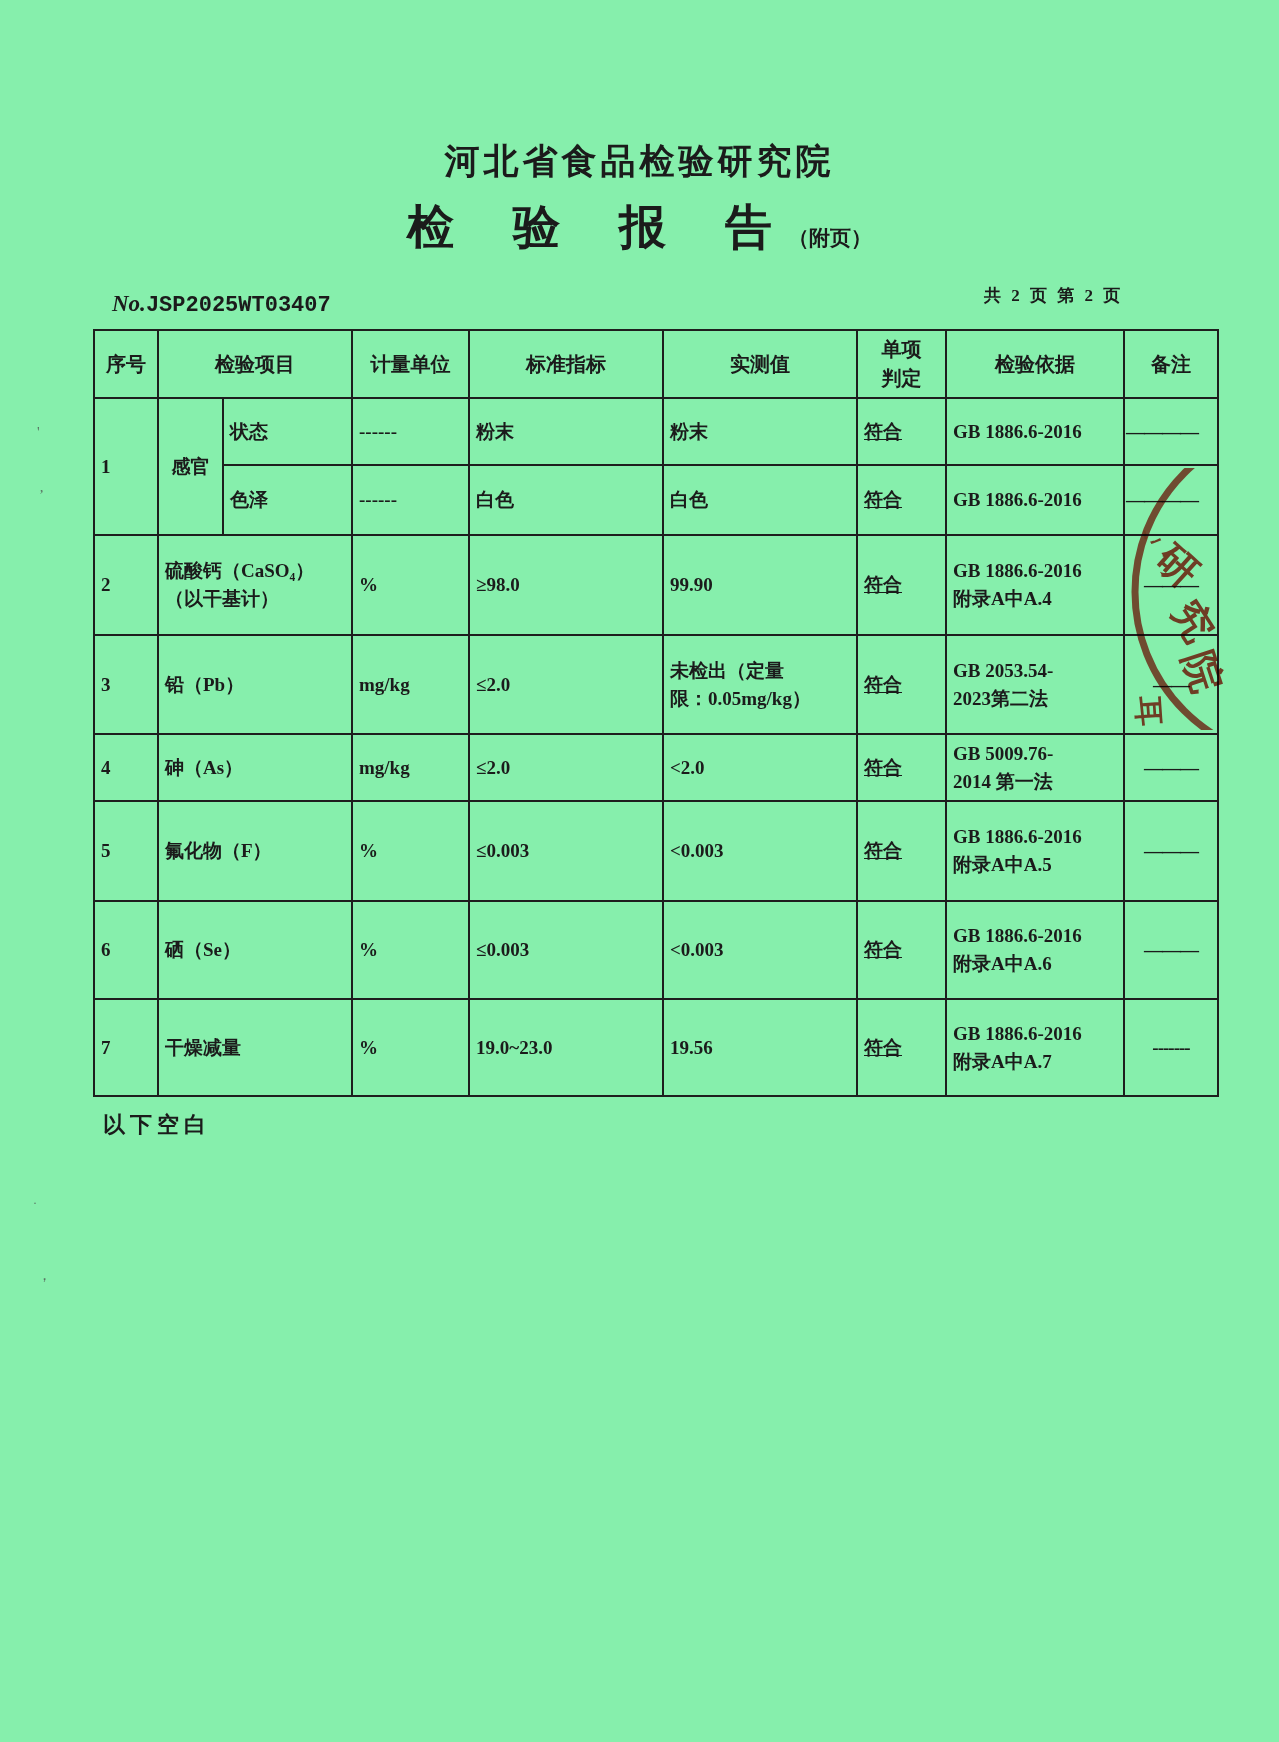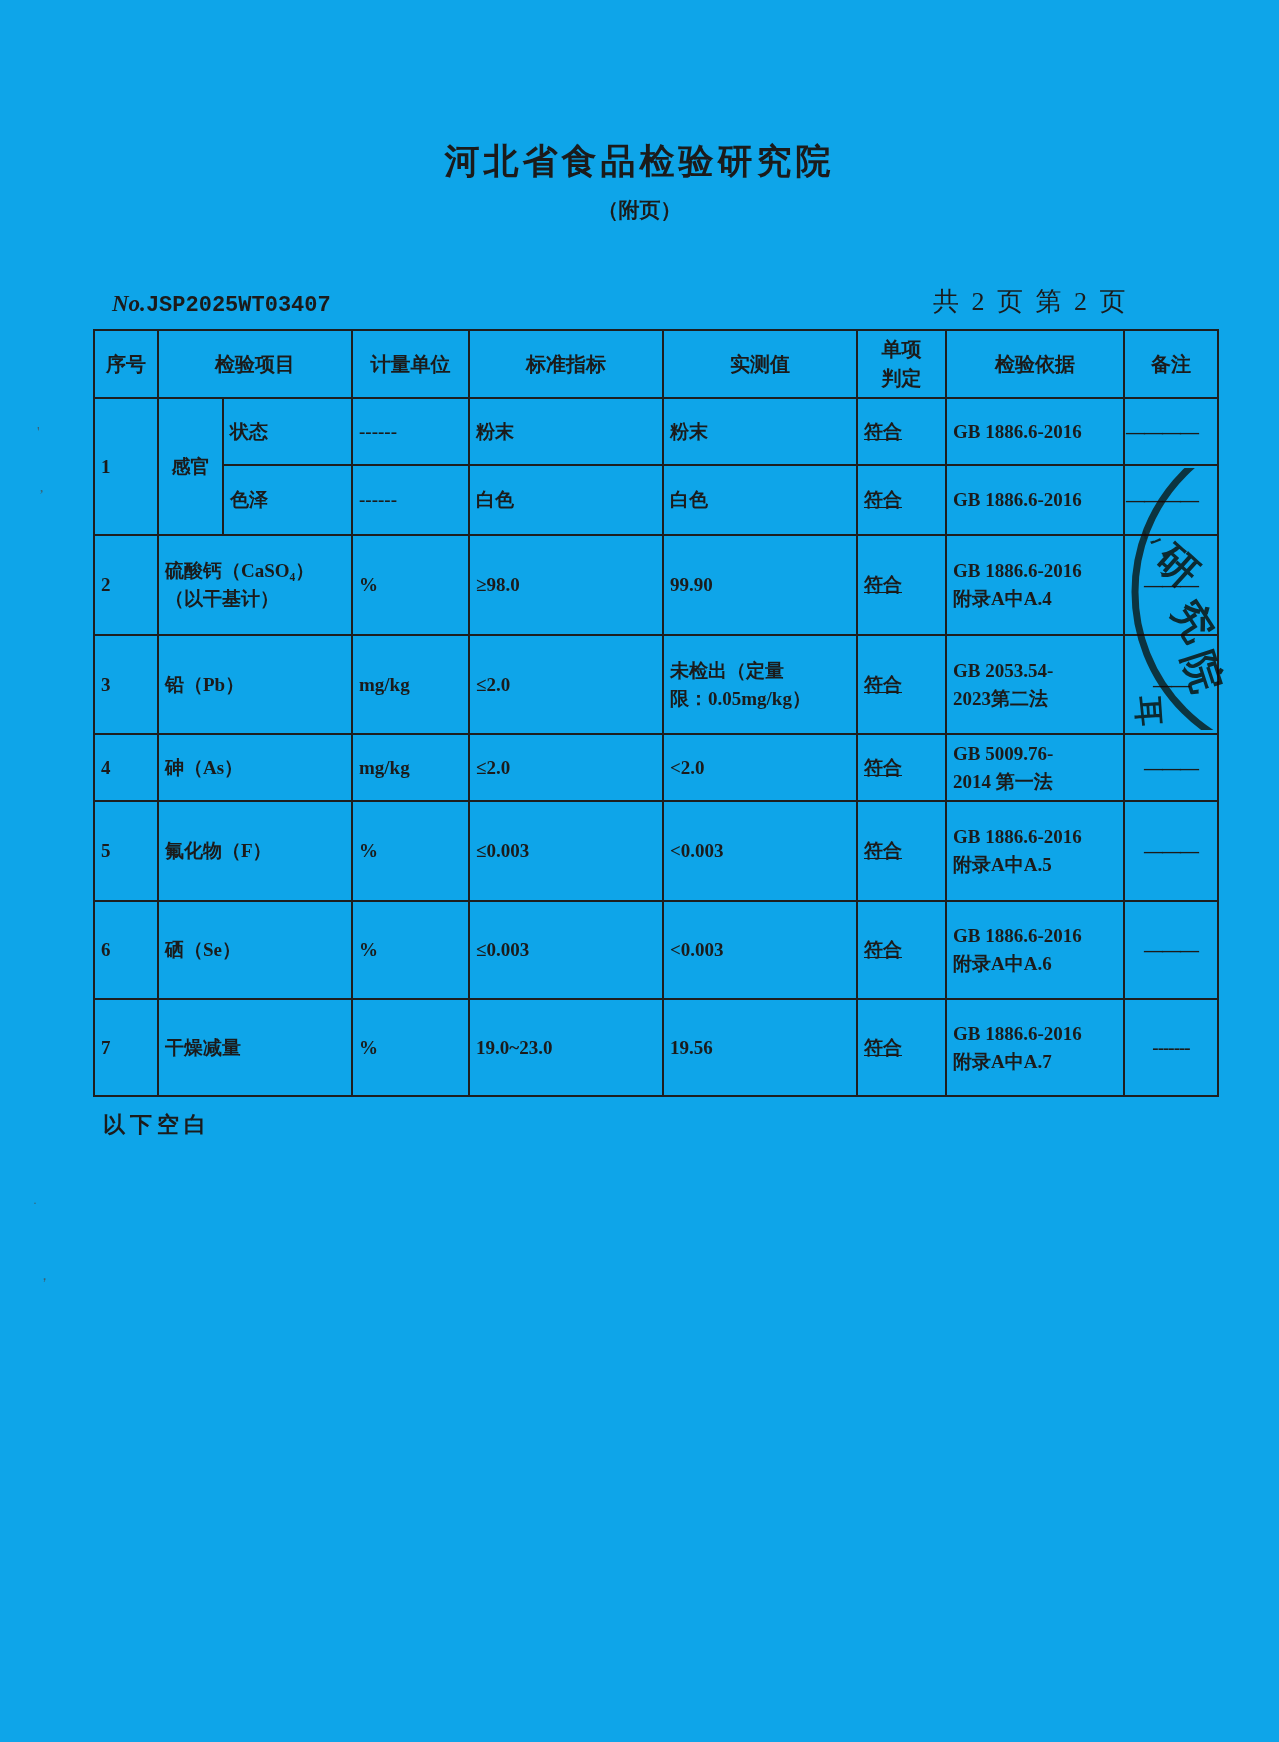--- a/index.html
+++ b/index.html
@@ -1,41 +1,41 @@
 <!DOCTYPE html>
 <html><head>
 <meta charset="utf-8">
 <style>
   * { margin:0; padding:0; box-sizing:border-box; }
   html,body { background:#e8e8e8; }
   .page {
     position:relative; width:1279px; height:1742px;
-    background:#0ea5e9; overflow:hidden;
+    background:#86efac; overflow:hidden;
     font-family:"Liberation Serif","DejaVu Serif",serif;
     color:#1b1b1b;
   }
   .org-title {
     position:absolute; top:138px; left:0; width:1279px;
     text-align:center; font-size:35px; font-weight:700; letter-spacing:4px;
   }
   .report-title-row {
     position:absolute; top:196px; left:0; width:1279px;
     display:flex; justify-content:center; align-items:flex-end; gap:10px;
   }
   .report-title { font-size:47px; font-weight:700; letter-spacing:6px; }
   .report-title-suffix { font-size:21px; font-weight:700; padding-bottom:7px; }
   .no-line {
     position:absolute; top:291px; left:112px;
     font-size:22px; display:flex; align-items:baseline; gap:0;
   }
   .no-label { font-style:italic; font-weight:700; font-size:23px; }
   .no-value { font-family:"Liberation Mono","DejaVu Sans Mono",monospace; font-weight:700; font-size:22px; letter-spacing:0px; }
   .page-info {
-    position:absolute; top:284px; left:933px;
-    font-size:26px; font-weight:400; letter-spacing:3px;
+    position:absolute; top:284px; left:984px;
+    font-size:17px; font-weight:700; letter-spacing:3px;
   }
   table.report {
     position:absolute; left:93px; top:329px;
     width:1124px; border-collapse:collapse; table-layout:fixed;
     font-size:19px; font-weight:600;
   }
   table.report th, table.report td {
     border:2px solid #1e1e1e; vertical-align:middle;
     padding:4px 6px; line-height:1.45; overflow:hidden;
   }
@@ -64,20 +64,21 @@
   .a4 { left:37px; top:1266px; }
 </style>
 </head>
 <body>
 
 <div class="page">
 
   <div class="org-title">河北省食品检验研究院</div>
 
   <div class="report-title-row">
+    <span class="report-title">检　验　报　告</span>
     <span class="report-title-suffix">（附页）</span>
   </div>
 
   <div class="no-line">
     <span class="no-label">No.</span>
     <span class="no-value">JSP2025WT03407</span>
   </div>
 
   <div class="page-info">共 2 页 第 2 页</div>
 

